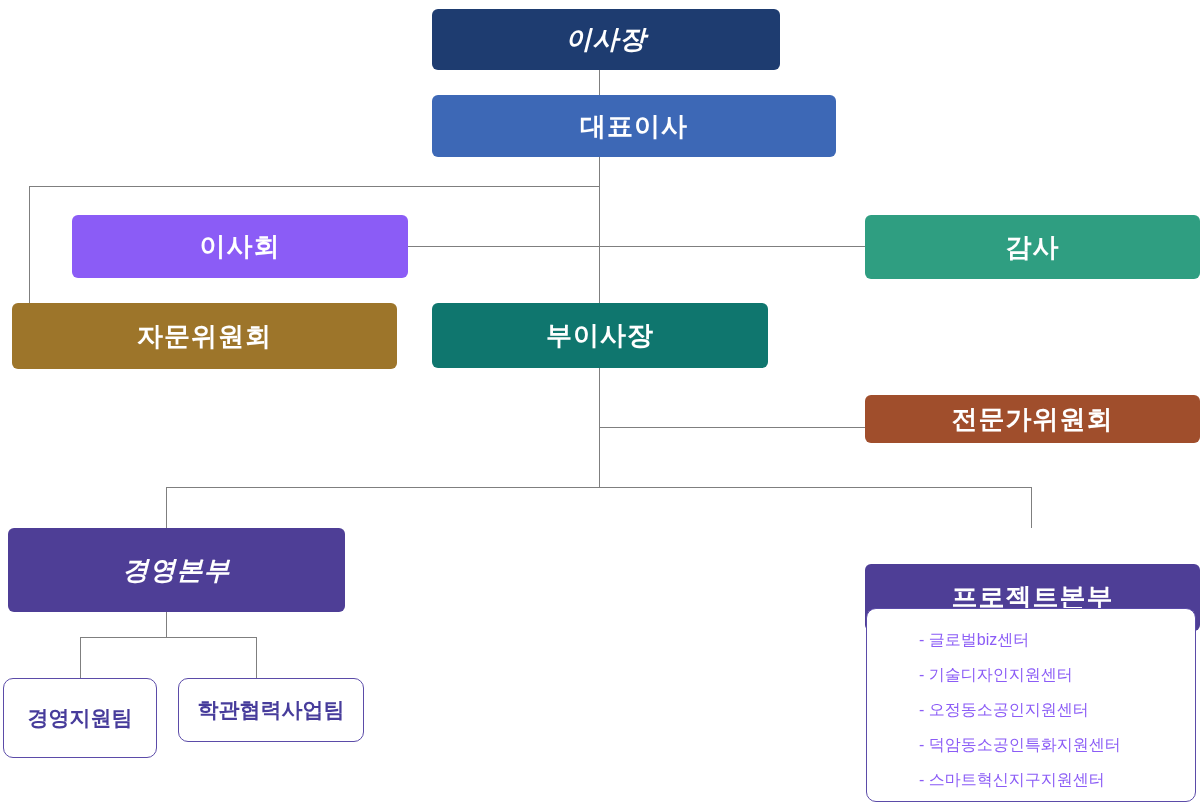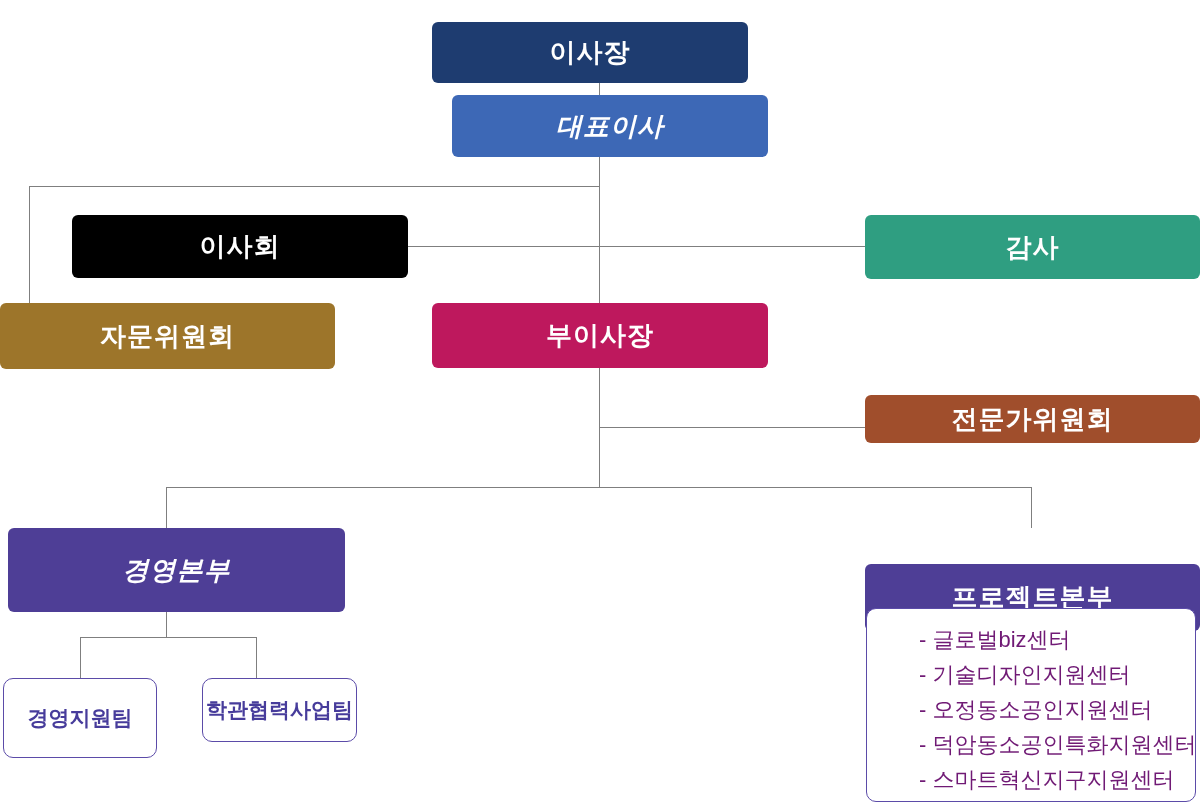--- a/index.html
+++ b/index.html
@@ -39,47 +39,47 @@
     font-size: 21px;
     font-weight: 600;
     text-align: center;
     box-sizing: border-box;
   }
   .connector {
     position: absolute;
     background: #7f7f7f;
   }
   
-  .n-chairman { left: 432px; top: 22px;   width: 316px; height: 61px; }
-  .n-ceo      { left: 452px; top: 95px;  width: 316px; height: 62px; font-style: italic; }
+  .n-chairman { left: 432px; top: 9px;   width: 348px; height: 61px; font-style: italic; }
+  .n-ceo      { left: 432px; top: 95px;  width: 404px; height: 62px; }
   .n-board    { left: 72px;  top: 215px; width: 336px; height: 63px; }
   .n-auditor  { left: 865px; top: 215px; width: 335px; height: 64px; }
-  .n-advisory { left: 0;     top: 303px; width: 335px; height: 66px; }
+  .n-advisory { left: 12px;     top: 303px; width: 385px; height: 66px; }
   .n-vice     { left: 432px; top: 303px; width: 336px; height: 65px; }
   .n-expert   { left: 865px; top: 395px; width: 335px; height: 48px; }
   .n-mgmt     { left: 8px;     top: 528px; width: 337px; height: 84px; font-style: italic; }
   .n-project  { left: 865px; top: 528px; width: 335px; height: 67px; }
   .n-team1    { left: 3px;   top: 678px; width: 154px; height: 80px; }
-  .n-team2    { left: 178px; top: 678px; width: 155px; height: 64px; margin-left: 24px; }
+  .n-team2    { left: 178px; top: 678px; width: 186px; height: 64px; }
   .n-centers  {
     left: 866px; top: 608px; width: 330px; height: 194px;
     position: absolute;
     background: #ffffff;
     border: 1.5px solid #5b4ba8;
     border-radius: 10px;
     box-sizing: border-box;
   }
   .center-list {
     list-style: none;
     margin: 0;
     padding: 13px 10px 0 52px;
   }
   .center-list li {
-    color: #701a75;
-    font-size: 22px;
+    color: #8b5cf6;
+    font-size: 16px;
     font-weight: 500;
     line-height: 35px;
     white-space: nowrap;
   }
 </style>
 </head>
 <body>
 
 <div class="canvas">
 
@@ -93,24 +93,24 @@
   <div class="connector" style="left:166px; top:487px; width:866px; height:1px;"></div>
   <div class="connector" style="left:166px; top:487px; width:1px;  height:41px;"></div>
   <div class="connector" style="left:1031px;top:487px; width:1px;  height:41px;"></div>
   <div class="connector" style="left:166px; top:596px; width:1px;  height:41px;"></div>
   <div class="connector" style="left:80px;  top:637px; width:176px; height:1px;"></div>
   <div class="connector" style="left:80px;  top:637px; width:1px;  height:41px;"></div>
   <div class="connector" style="left:256px; top:637px; width:1px;  height:41px;"></div>
 
   <div class="node n-chairman" style="background: rgb(30, 60, 112);">이사장</div>
   <div class="node n-ceo" style="background: rgb(61, 104, 182);">대표이사</div>
-  <div class="node n-board" style="background: #000000;">이사회</div>
+  <div class="node n-board" style="background: #8b5cf6;">이사회</div>
   <div class="node n-auditor" style="background: rgb(47, 158, 129);">감사</div>
   <div class="node n-advisory" style="background: rgb(157, 117, 42);">자문위원회</div>
-  <div class="node n-vice" style="background: #be185d;">부이사장</div>
+  <div class="node n-vice" style="background: #0f766e;">부이사장</div>
   <div class="node n-expert" style="background: rgb(160, 78, 44);">전문가위원회</div>
   <div class="node n-mgmt" style="background: rgb(78, 62, 150);">경영본부</div>
   <div class="node n-project" style="background: rgb(78, 62, 150); margin-top: 36px;">프로젝트본부</div>
 
   <div class="node-outline n-team1">경영지원팀</div>
   <div class="node-outline n-team2">학관협력사업팀</div>
 
   <div class="n-centers">
     <ul class="center-list">
       <li>- 글로벌biz센터</li>

